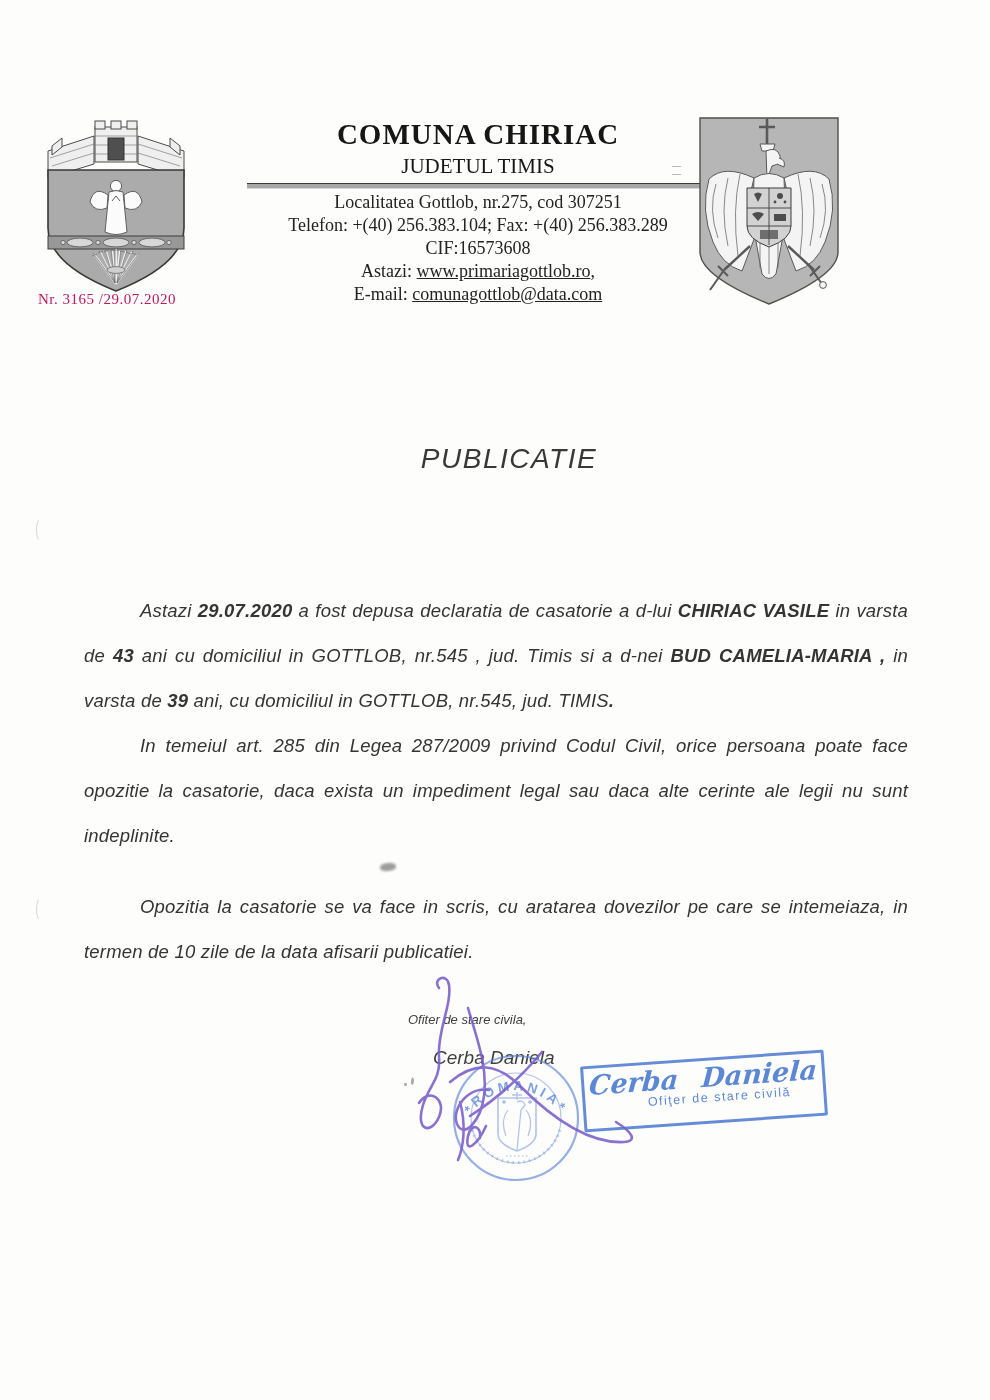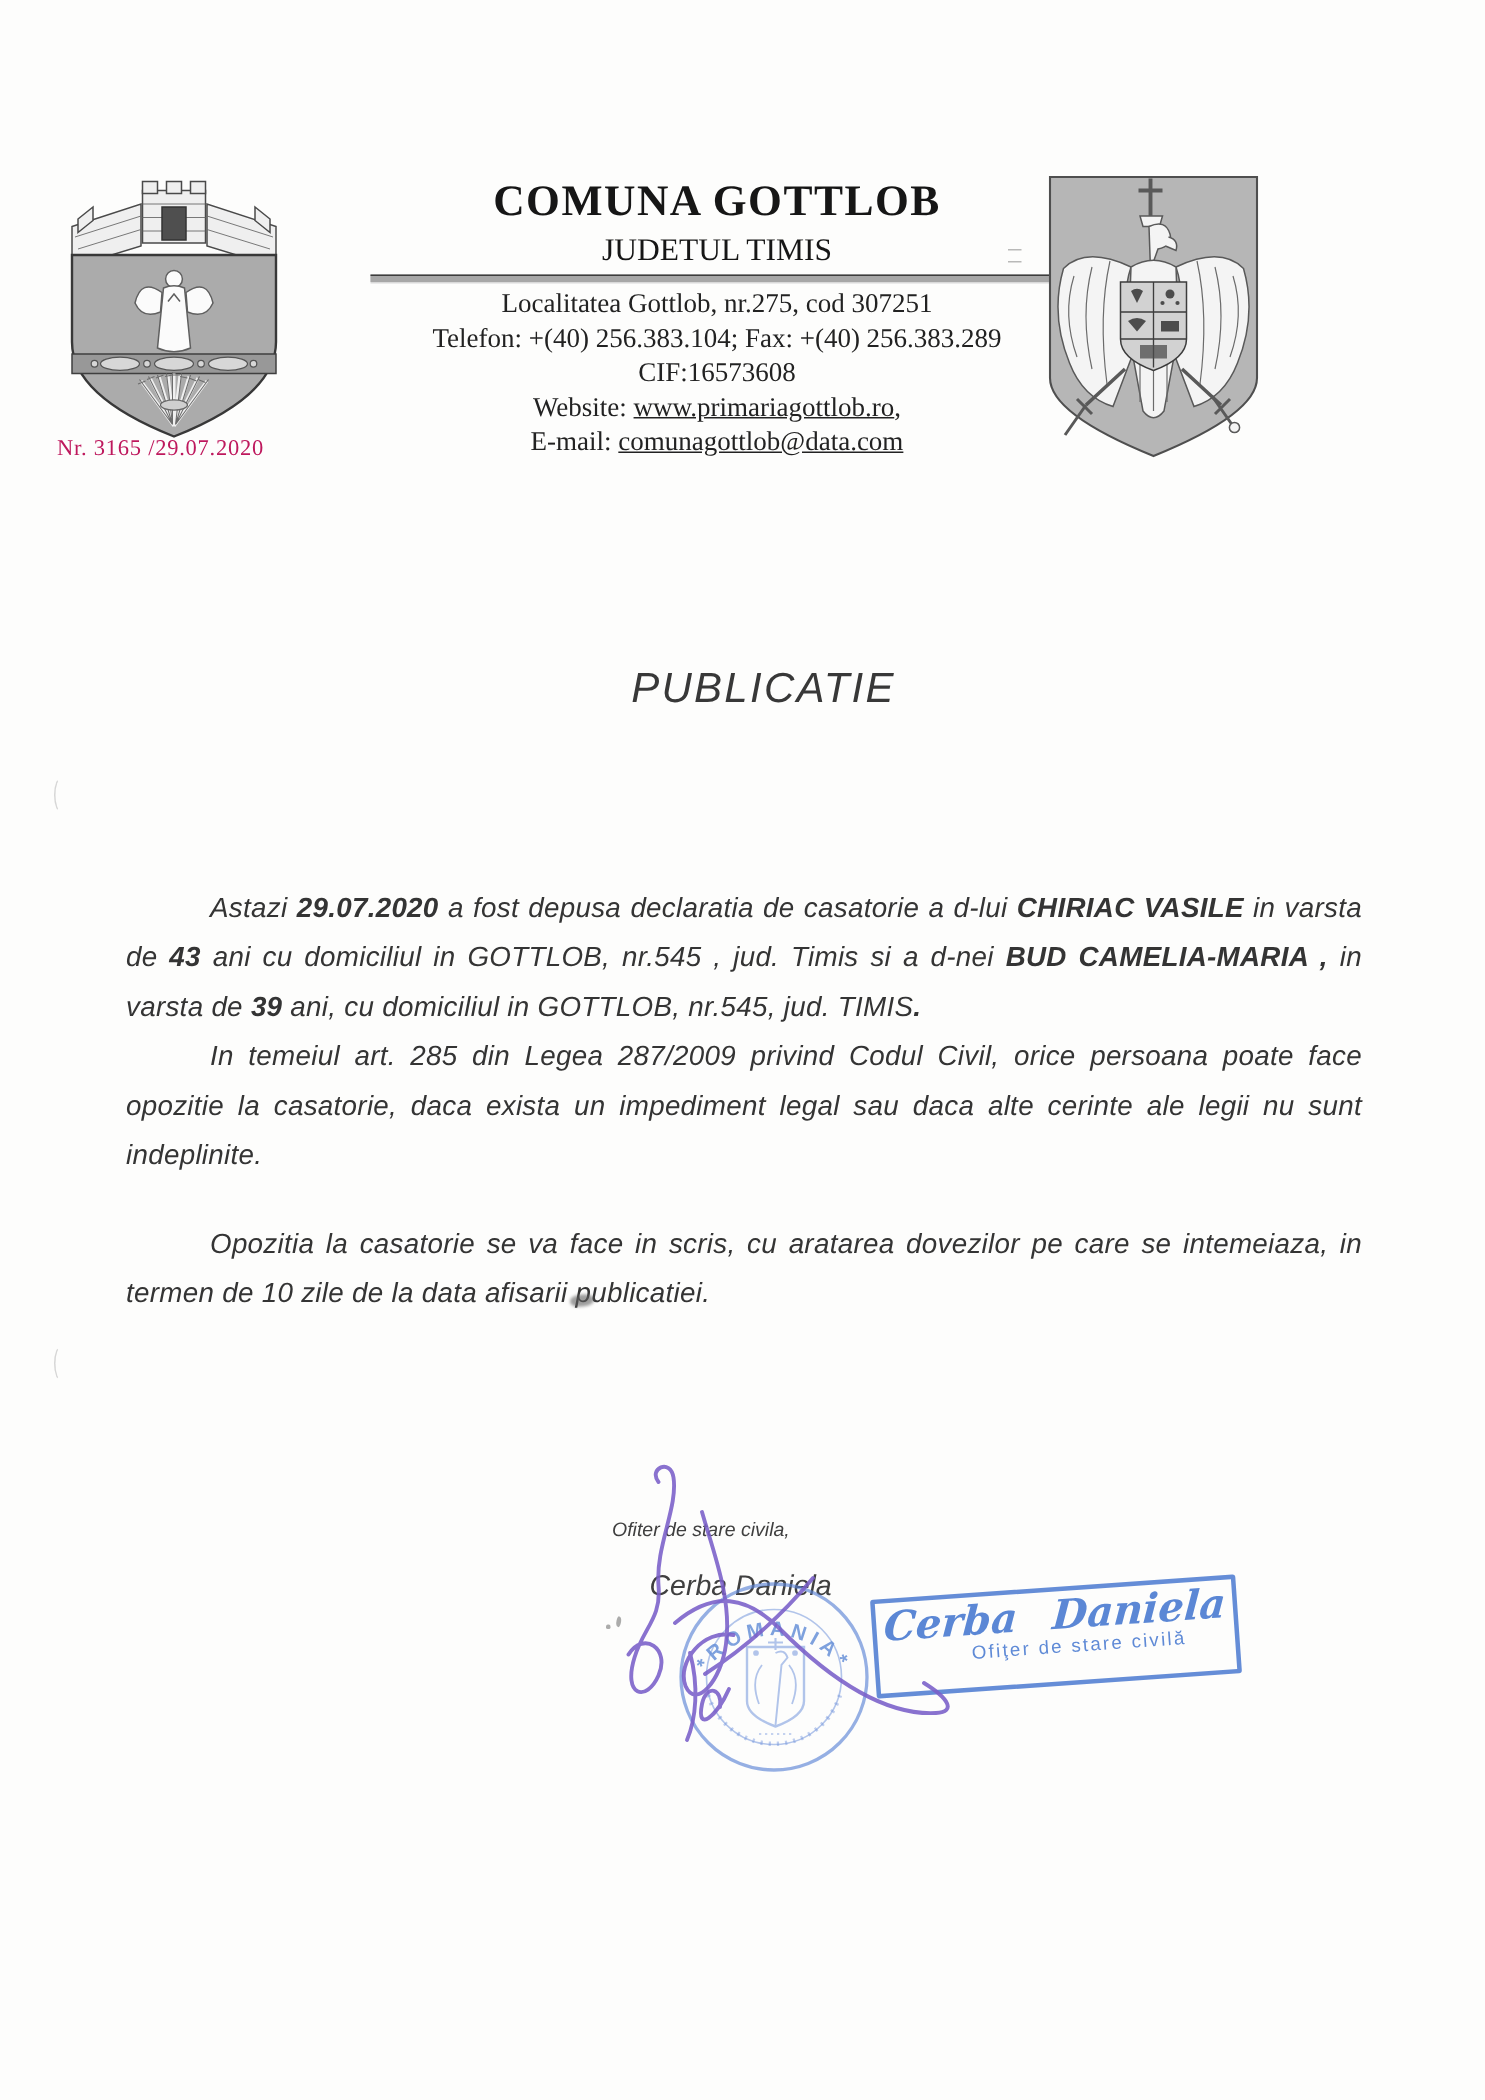--- a/index.html
+++ b/index.html
@@ -21,21 +21,21 @@
   .coa-right{position:absolute;left:694px;top:114px;}
   
   .regnr{position:absolute;left:38px;top:291px;font-size:15px;color:#be185d;letter-spacing:.5px;}
   
   .doc-title{position:absolute;left:0;top:443px;width:978px;text-align:center;
     font-family:"Liberation Sans", sans-serif;font-style:italic;font-size:28px;
     letter-spacing:1.5px;color:#383838;padding-left:20px;}
   
   .body-text{position:absolute;left:84px;top:588px;width:824px;
     font-family:"Liberation Sans", sans-serif;font-style:italic;font-size:18.5px;
-    line-height:33px;color:#343434;letter-spacing:.2px;}
+    line-height:45px;color:#343434;letter-spacing:.2px;}
   .body-text p{margin:0;text-align:justify;text-indent:56px;}
   .body-text p.sp{margin-top:26px;}
   .body-text b{font-weight:700;}
   
   .sig-role{position:absolute;left:408px;top:1012px;font-family:"Liberation Sans",sans-serif;
     font-style:italic;font-size:13px;color:#3f3f3f;text-align:center;}
   .sig-name{position:absolute;left:433px;top:1047px;font-family:"Liberation Sans",sans-serif;
     font-style:italic;font-size:19px;color:#3f3f3f;}
   
   .stamp-rect{position:absolute;left:582px;top:1058px;width:238px;height:60px;
@@ -111,27 +111,27 @@
       <path d="M80,164 L58,134 M80,164 L64,132 M80,164 L70,131 M80,164 L76,130 M80,164 L80,129 M80,164 L84,130 M80,164 L90,131 M80,164 L96,132 M80,164 L102,134"></path>
     </g>
     <g stroke="#6d6d6d" stroke-width=".7">
       <path d="M79,163 L57,133 M79,163 L63,131 M79,163 L69,130 M79,163 L75,129 M79,163 L79,128 M81,163 L85,129 M81,163 L91,130 M81,163 L97,131 M81,163 L103,133"></path>
       <path d="M56,136 l5,-2 M62,133 l5,-2 M68,132 l5,-2 M74,131 l5,-1 M79,130 h5 M84,131 l5,1 M90,132 l5,2 M96,133 l5,2"></path>
     </g>
     <ellipse cx="80" cy="150" rx="9" ry="3.4" fill="#cfcfcf" stroke="#666" stroke-width=".8"></ellipse>
   </svg>
 
   <div class="lh-center">
-    <div class="org">COMUNA GOTTLOB</div>
+    <div class="org">COMUNA CHIRIAC</div>
     <div class="county">JUDETUL TIMIS</div>
     <div class="rule"></div>
     <div class="addr">Localitatea Gottlob, nr.275, cod 307251</div>
     <div class="lh-line">Telefon: +(40) 256.383.104; Fax: +(40) 256.383.289</div>
     <div class="lh-line">CIF:16573608</div>
-    <div class="lh-line"><span>Website: </span><span class="ulink">www.primariagottlob.ro</span><span>,</span></div>
+    <div class="lh-line"><span>Astazi: </span><span class="ulink">www.primariagottlob.ro</span><span>,</span></div>
     <div class="lh-line"><span>E-mail: </span><span class="ulink">comunagottlob@data.com</span></div>
   </div>
 
   <svg class="coa-right" width="150" height="195" viewBox="0 0 150 195">
     <path d="M6,4 H144 V138 Q144,162 75,190 Q6,162 6,138 Z" fill="#b6b6b6" stroke="#4f4f4f" stroke-width="1.4"></path>
     <g fill="#f4f4f4" stroke="#595959" stroke-width="1">
 
       <path d="M73,5 v27 M65,13 h16" fill="none" stroke-width="2.6"></path>
       <path d="M66,30 h15 l-2,7 h-11 z"></path>
       <path d="M72,37 q11,-5 14,5 q2,8 -8,10 l-5,14 z"></path>

